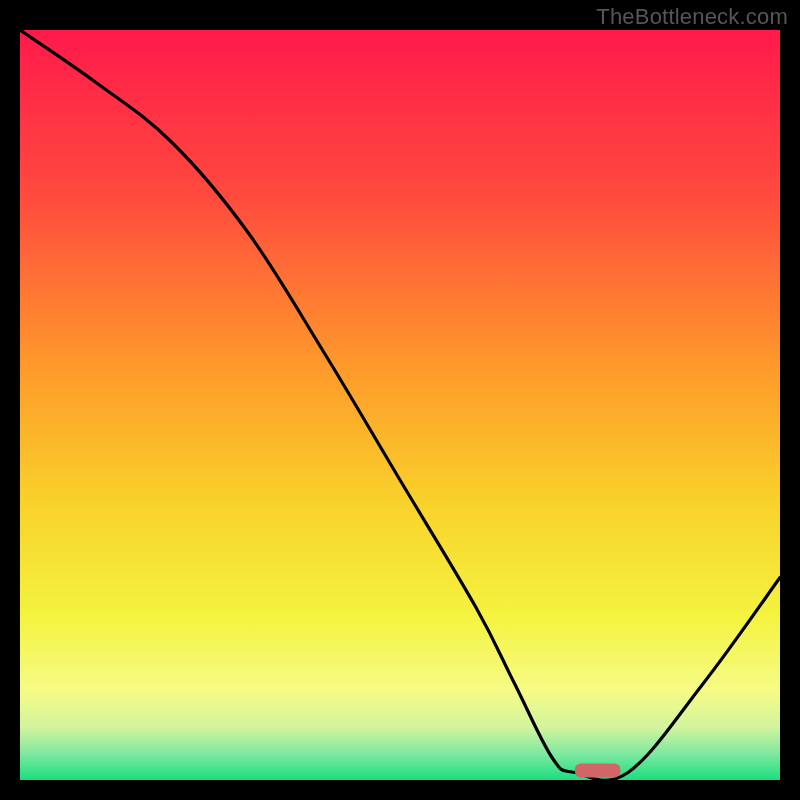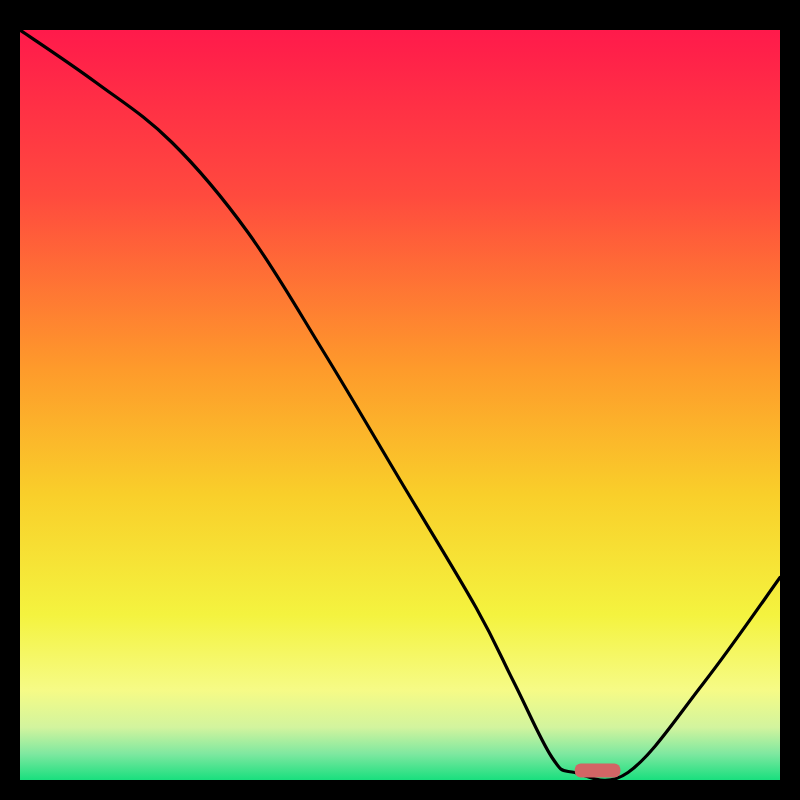--- a/index.html
+++ b/index.html
@@ -42,20 +42,21 @@
     height: 100%;
     display: block;
   }
   svg.curve { z-index: 2; }
   svg.bg { z-index: 1; }
 </style>
 </head>
 <body>
 
 <div class="frame">
+  <div class="watermark">TheBottleneck.com</div>
 
   <div class="plot">
 
     <svg class="bg" viewBox="0 0 760 750" preserveAspectRatio="none">
       <defs>
         <linearGradient id="grad" x1="0" y1="0" x2="0" y2="1">
             <stop offset="0%" stop-color="#ff1a4b"></stop>
             <stop offset="22%" stop-color="#ff4a3e"></stop>
             <stop offset="45%" stop-color="#fe9a2b"></stop>
             <stop offset="62%" stop-color="#f9cf2a"></stop>

